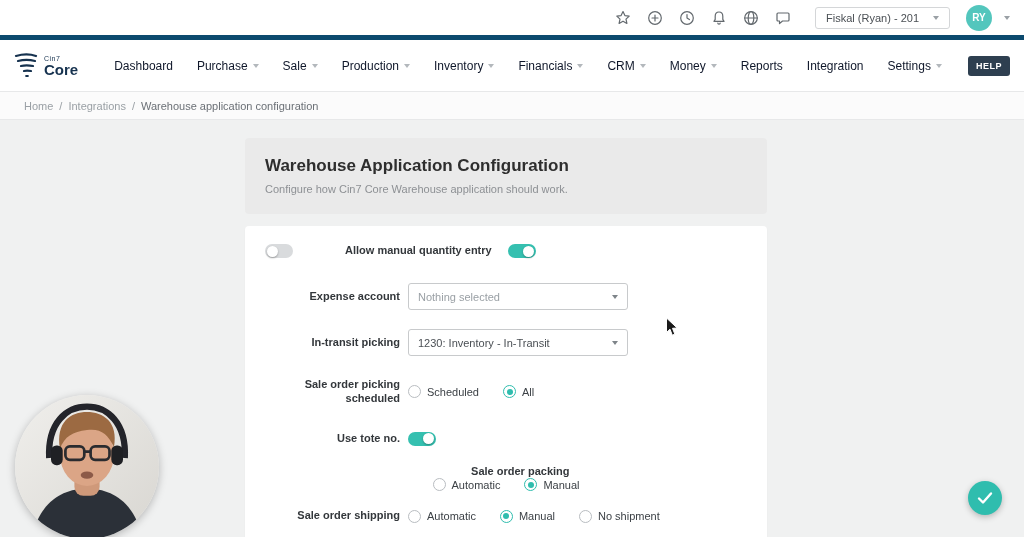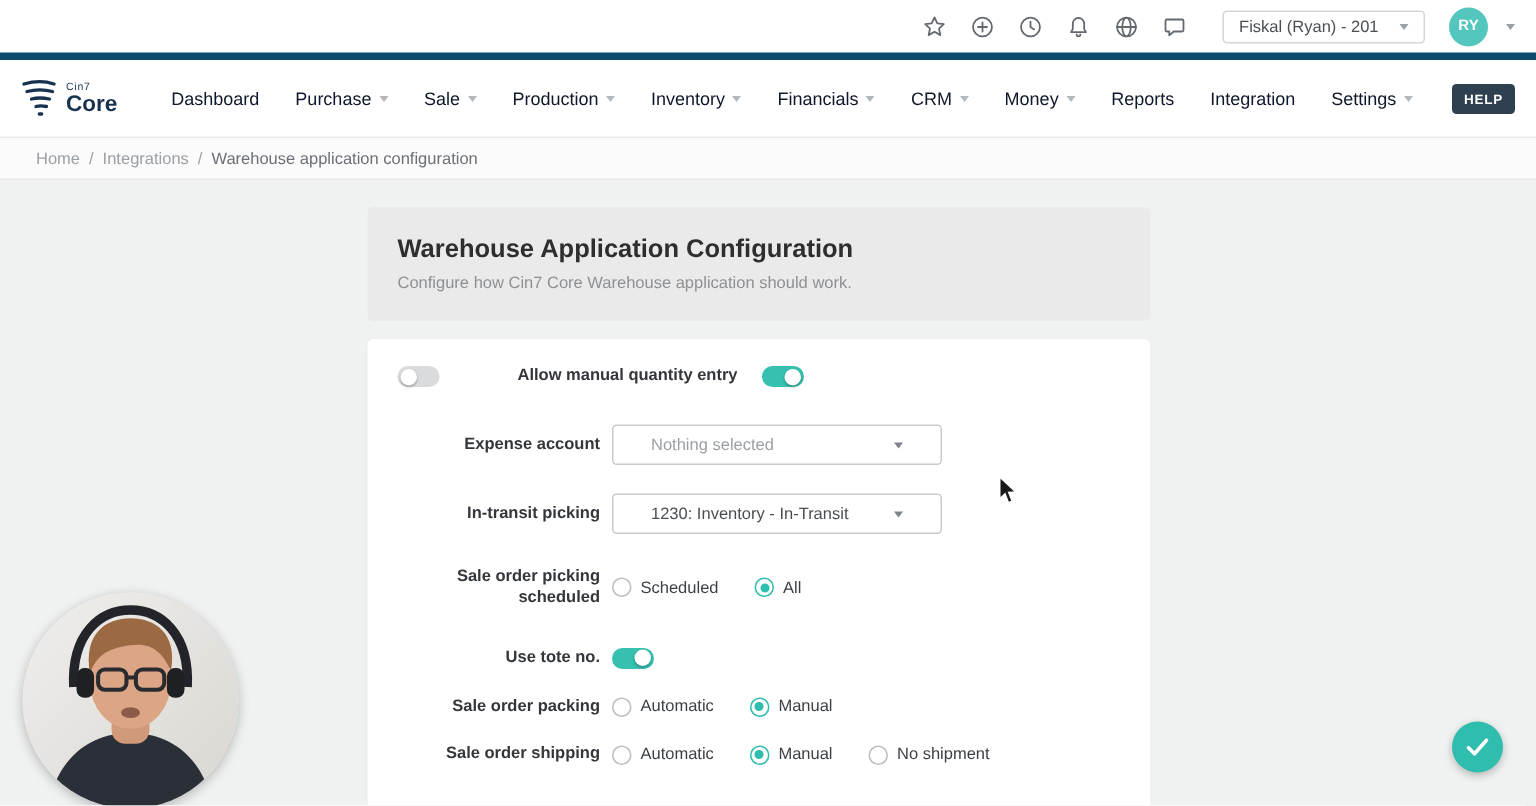--- a/index.html
+++ b/index.html
@@ -40,40 +40,40 @@
   .form-row { display:flex; align-items:center; }
   .row-label { width:135px; text-align:right; font-size:11px; font-weight:bold; color:#33373b; flex:none; margin-right:8px; line-height:1.25; }
 
   
   .toggle { width:28px; height:14px; border-radius:8px; background:#d9dbdd; position:relative; cursor:pointer; flex:none; }
   .toggle::after { content:""; position:absolute; top:1.5px; left:2px; width:11px; height:11px; border-radius:50%; background:#fff; box-shadow:0 1px 2px rgba(0,0,0,.3); }
   .toggle.on { background:#35c0b0; }
   .toggle.on::after { left:auto; right:2px; }
 
   
-  .select-box { width:220px; height:27px; border:1px solid #c8cacc; border-radius:3px; background:#fff; display:flex; align-items:center; justify-content:space-between; padding:0 25px; font-size:11px; cursor:pointer; }
+  .select-box { width:220px; height:27px; border:1px solid #c8cacc; border-radius:3px; background:#fff; display:flex; align-items:center; justify-content:space-between; padding:0 9px; font-size:11px; cursor:pointer; }
   .select-box .muted { color:#9aa0a5; }
   .select-box .val { color:#4a4f54; }
   .select-box .caret { border-top-color:#7e8489; }
 
   
   .radio-group { display:flex; align-items:center; gap:24px; }
   .radio-option { display:flex; align-items:center; gap:6px; cursor:pointer; }
   .radio { width:13px; height:13px; border-radius:50%; border:1px solid #b9bdc1; background:#fff; position:relative; flex:none; }
   .radio.on { border-color:#2fbdae; }
   .radio.on::after { content:""; position:absolute; left:2.5px; top:2.5px; width:6px; height:6px; border-radius:50%; background:#2fbdae; }
   .radio-label { font-size:11px; color:#3c4146; }
 
   
   .r1 { margin-bottom:25px; }
   .r2 { margin-bottom:19px; }
   .r3 { margin-bottom:22px; }
   .r4 { margin-bottom:26px; }
   .r5 { margin-bottom:19px; }
-  .r6 { margin-bottom:18px; }
+  .r6 { margin-bottom:18px;flex-direction:column; }
   .pair-gap { margin-left:52px; }
 
   
   .webcam { position:absolute; left:15px; top:395px; width:144px; height:144px; border-radius:50%; overflow:hidden; box-shadow:0 2px 8px rgba(0,0,0,.25); }
   .webcam svg { display:block; }
 
   
   .fab { position:absolute; left:968px; top:481px; width:34px; height:34px; border-radius:50%; background:#2fbdae; border:none; display:flex; align-items:center; justify-content:center; box-shadow:0 2px 6px rgba(0,0,0,.25); cursor:pointer; }
 
   

